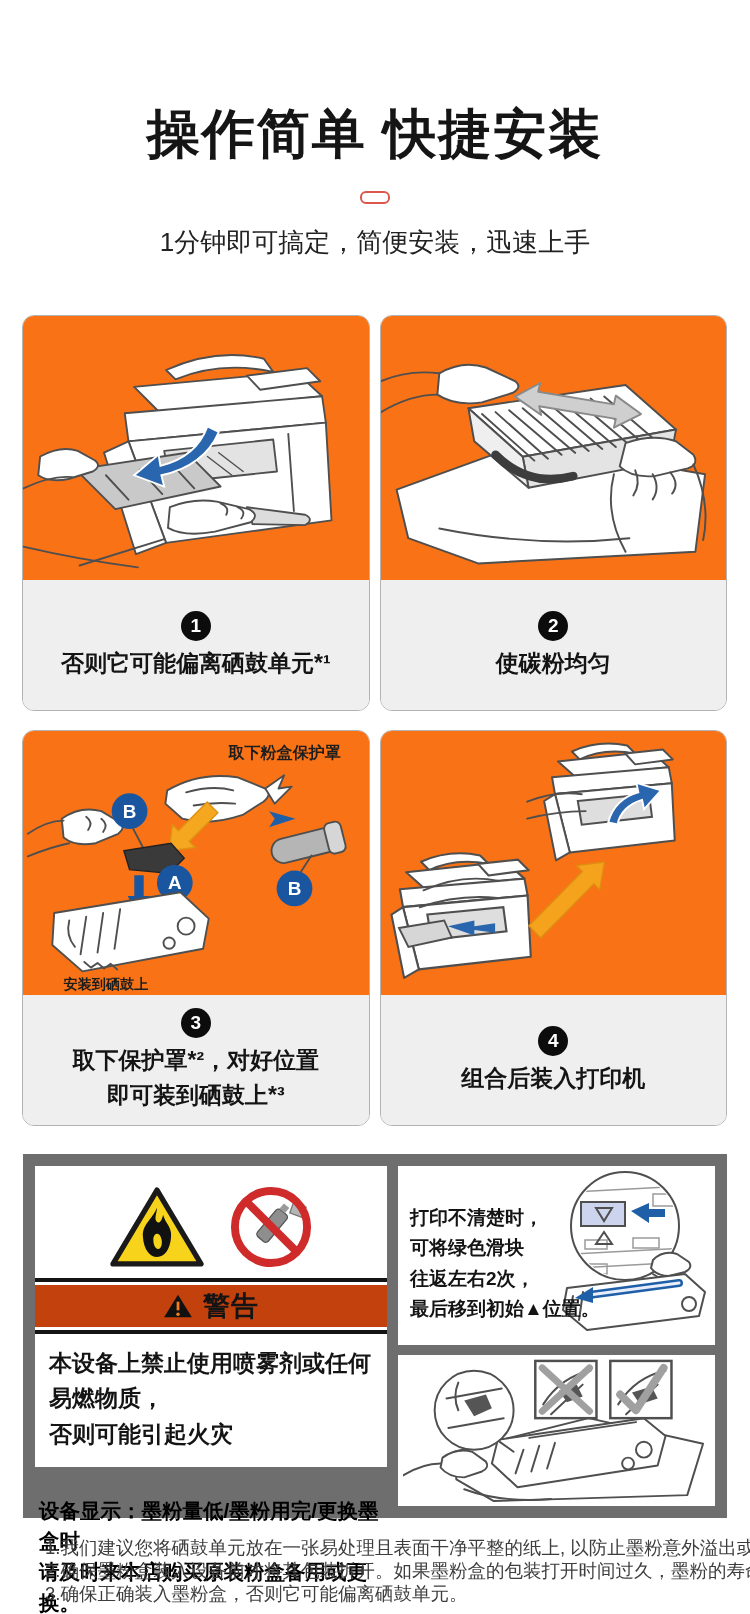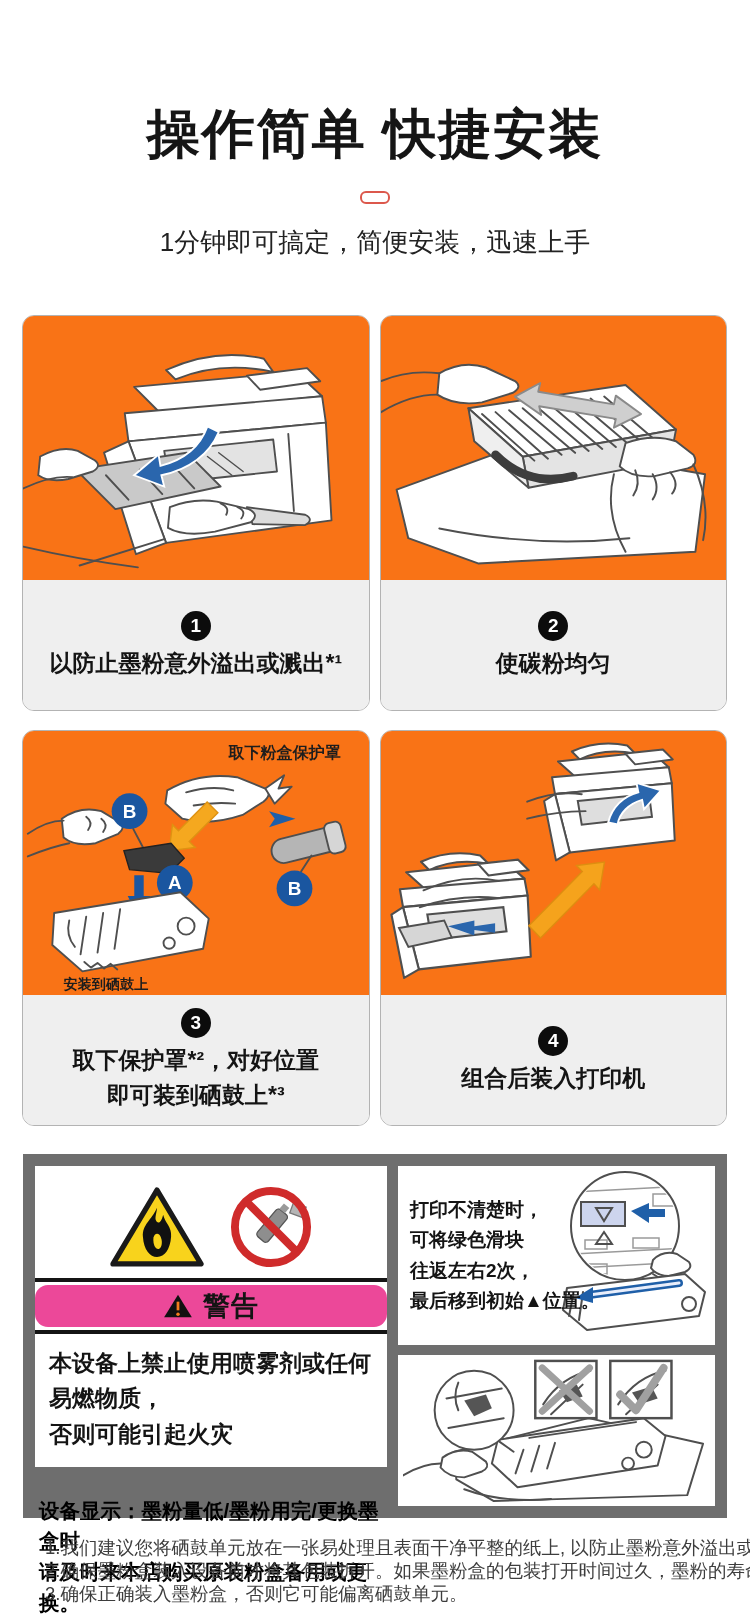--- a/index.html
+++ b/index.html
@@ -19,28 +19,28 @@
   .step-caption{flex:1;background:#efefef;display:flex;flex-direction:column;align-items:center;justify-content:center;gap:5px;padding:0 8px;}
   .step-num{width:30px;height:30px;border-radius:50%;background:#0c0c0c;color:#fff;font-weight:700;font-size:19px;display:flex;align-items:center;justify-content:center;margin-bottom:3px;}
   .step-text{font-size:23px;font-weight:600;line-height:1.3;text-align:center;color:#141414;}
 
   
   .notice{margin:28px 23px 0;background:#6e6e6e;height:364px;box-sizing:border-box;padding:12px;display:flex;gap:11px;}
   .notice-left{width:352px;flex:none;}
   .warn-card{background:#fff;box-sizing:border-box;padding:0;}
   .warn-icons{height:102px;display:flex;align-items:center;justify-content:center;gap:20px;padding-top:10px;}
   .warn-line{height:4px;background:#141414;}
-  .warn-band{background:#ec4899;height:42px;margin:3px 0;display:flex;align-items:center;justify-content:center;gap:10px;border-radius:13px;}
+  .warn-band{background:#c2410c;height:42px;margin:3px 0;display:flex;align-items:center;justify-content:center;gap:10px;}
   .warn-band-text{font-size:27px;font-weight:700;color:#141414;letter-spacing:1px;}
   .warn-body{padding:12px 14px 14px;font-size:23px;font-weight:600;line-height:1.55;color:#141414;}
   .notice-note{margin-top:29px;padding-left:4px;color:#000000;font-size:20.5px;font-weight:600;line-height:1.5;}
 
   .notice-right{flex:1;display:flex;flex-direction:column;gap:10px;min-width:0;}
   .tip-card{background:#fff;height:179px;flex:none;position:relative;overflow:hidden;}
-  .tip-text{position:absolute;left:12px;bottom:28px;font-size:19px;font-weight:700;line-height:1.6;color:#141414;z-index:2;}
+  .tip-text{position:absolute;left:12px;bottom:20px;font-size:19px;font-weight:700;line-height:1.6;color:#141414;z-index:2;}
   .tip-art{position:absolute;right:2px;top:2px;z-index:1;}
   .check-card{background:#fff;flex:1;display:flex;align-items:center;justify-content:center;overflow:hidden;}
 
   
   .footnotes{margin:18px 20px 0 45px;font-size:18.5px;color:#3d3d3d;line-height:1.26;}
   .footnotes div{white-space:nowrap;}
 
   
   svg .ln{stroke:#4f4f4f;stroke-width:2;fill:none;stroke-linecap:round;stroke-linejoin:round;}
   svg .fw{fill:#fff;stroke:#4f4f4f;stroke-width:2;stroke-linejoin:round;stroke-linecap:round;}
@@ -83,21 +83,21 @@
             <path d="M0,176 Q30,162 52,164" fill="none"></path>
             <path d="M238,196 L300,204 Q310,209 300,215 L244,214 Z" fill="#dcdcdc"></path>
             <path d="M156,196 Q180,186 206,190 L240,198 Q252,204 242,212 L204,222 Q172,228 154,218 Z"></path>
             <path d="M210,192 Q220,196 216,204 M228,196 Q238,200 232,208" fill="none"></path>
             <path d="M60,258 L150,230 M0,238 Q60,252 122,260" fill="none"></path>
           </g>
         </svg>
       </div>
       <div class="step-caption">
         <div class="step-num">1</div>
-        <div class="step-text">以防止墨粉意外溢出或溅出*¹</div>
+        <div class="step-text">否则它可能偏离硒鼓单元*¹</div>
       </div>
     </div>
 
     <div class="step-card">
       <div class="step-figure">
         <svg viewBox="0 0 340 266" width="330" height="258">
           <g class="fw">
             <path d="M16,176 L148,128 L334,160 L324,240 L100,252 L28,226 Z"></path>
             <path d="M60,216 Q160,236 256,226" fill="none"></path>
           </g>

